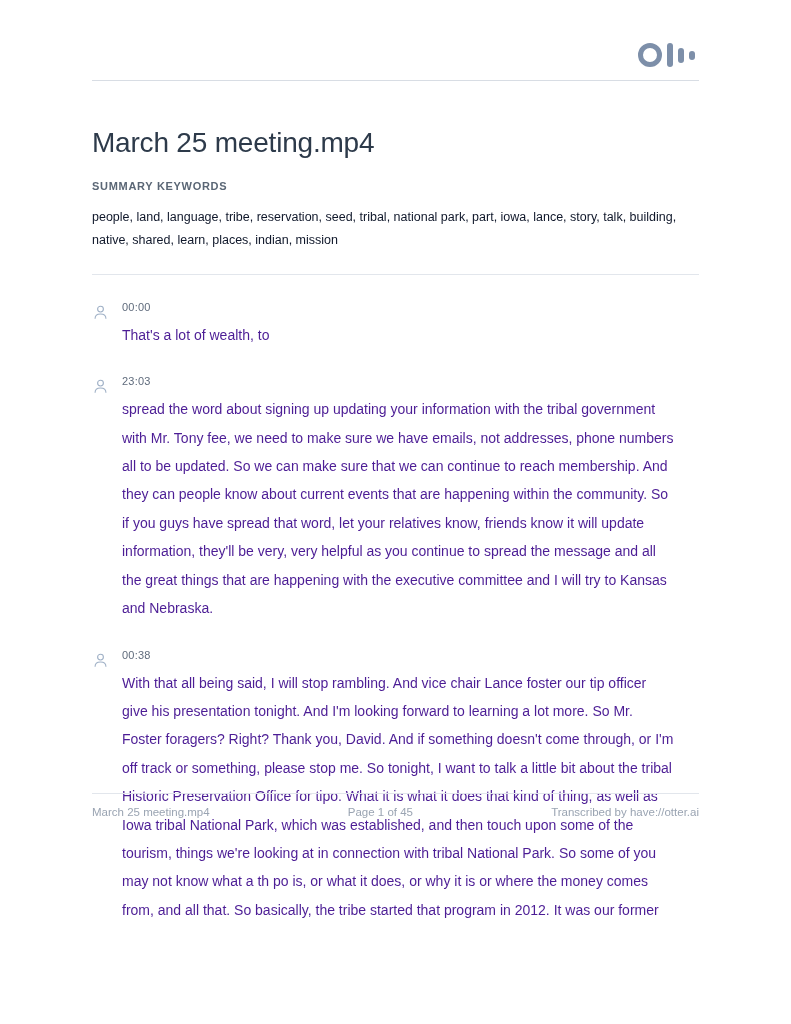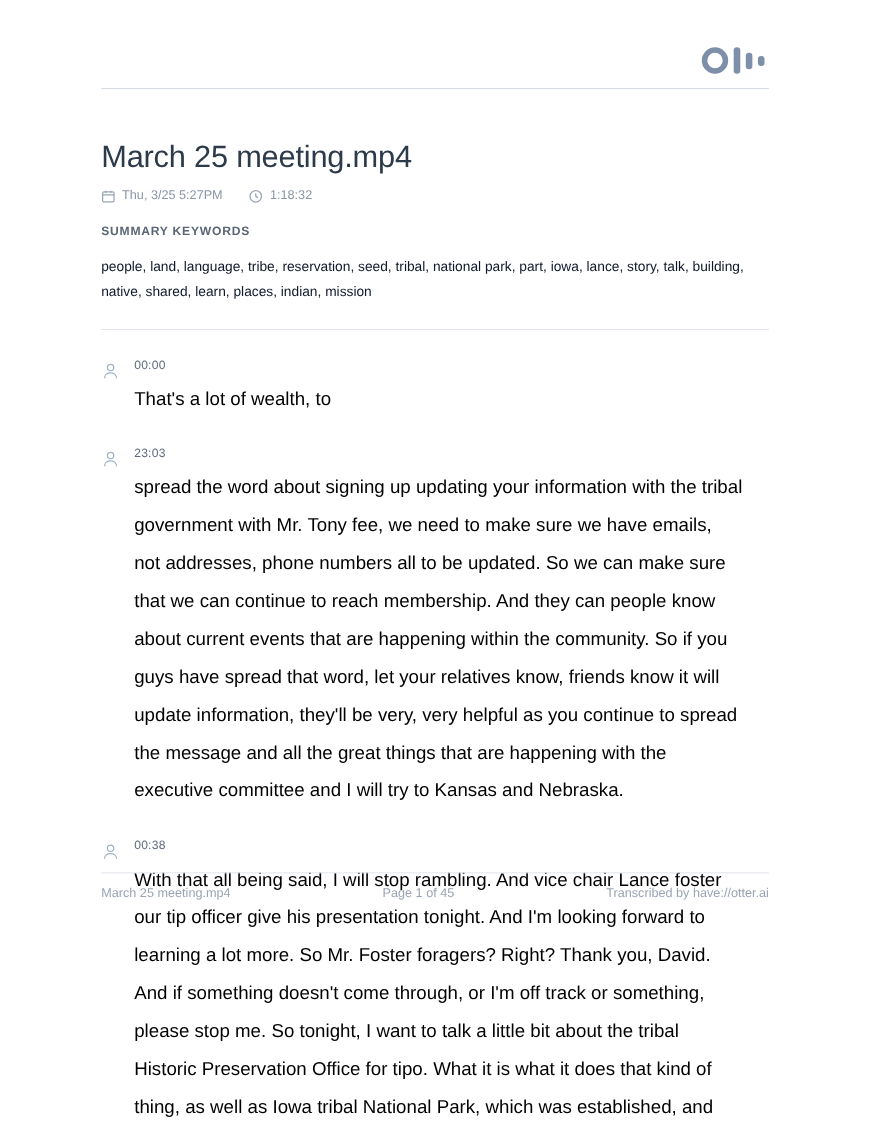--- a/index.html
+++ b/index.html
@@ -124,23 +124,23 @@
   }
   .avatar svg { display: block; }
   .seg-body { flex: 1; }
   .timestamp {
     font-size: 11px;
     color: #5f6b7c;
     letter-spacing: 0.2px;
     margin-bottom: 8px;
   }
   .seg-text {
-    font-size: 17px;
+    font-size: 14px;
     line-height: 2.03;
-    color: #000000;
+    color: #4c1d95;
     max-width: 553px;
   }
 
   
   .footer {
     position: absolute;
     left: 92px;
     right: 92px;
     bottom: 38px;
     border-top: 1px solid #e2e6ec;
@@ -163,42 +163,20 @@
     <div class="logo">
       <div class="ring"></div>
       <div class="bar b1"></div>
       <div class="bar b2"></div>
       <div class="bar b3"></div>
     </div>
   </div>
 
   <h1 class="title">March 25 meeting.mp4</h1>
 
-  <div class="meta">
-    <div class="meta-item">
-      <span class="icon-cal">
-        <svg width="13" height="13" viewBox="0 0 16 16" fill="none" stroke="currentColor" stroke-width="1.4">
-          <rect x="1.6" y="3" width="12.8" height="11.2" rx="1.6"></rect>
-          <line x1="1.6" y1="6.4" x2="14.4" y2="6.4"></line>
-          <line x1="5" y1="1.6" x2="5" y2="4.2"></line>
-          <line x1="11" y1="1.6" x2="11" y2="4.2"></line>
-        </svg>
-      </span>
-      <span>Thu, 3/25 5:27PM</span>
-    </div>
-    <div class="meta-item">
-      <span class="icon-clock">
-        <svg width="13" height="13" viewBox="0 0 16 16" fill="none" stroke="currentColor" stroke-width="1.4">
-          <circle cx="8" cy="8" r="6.4"></circle>
-          <polyline points="8,4.4 8,8 10.6,9.4"></polyline>
-        </svg>
-      </span>
-      <span>1:18:32</span>
-    </div>
-  </div>
 
   <div class="section-label">SUMMARY KEYWORDS</div>
   <div class="keywords">people, land, language, tribe, reservation, seed, tribal, national park, part, iowa, lance, story, talk, building, native, shared, learn, places, indian, mission</div>
   <div class="kw-rule"></div>
 
   <div class="transcript">
 
     <div class="seg">
       <div class="avatar">
         <svg width="17" height="17" viewBox="0 0 20 20" fill="none" stroke="currentColor" stroke-width="1.3">

